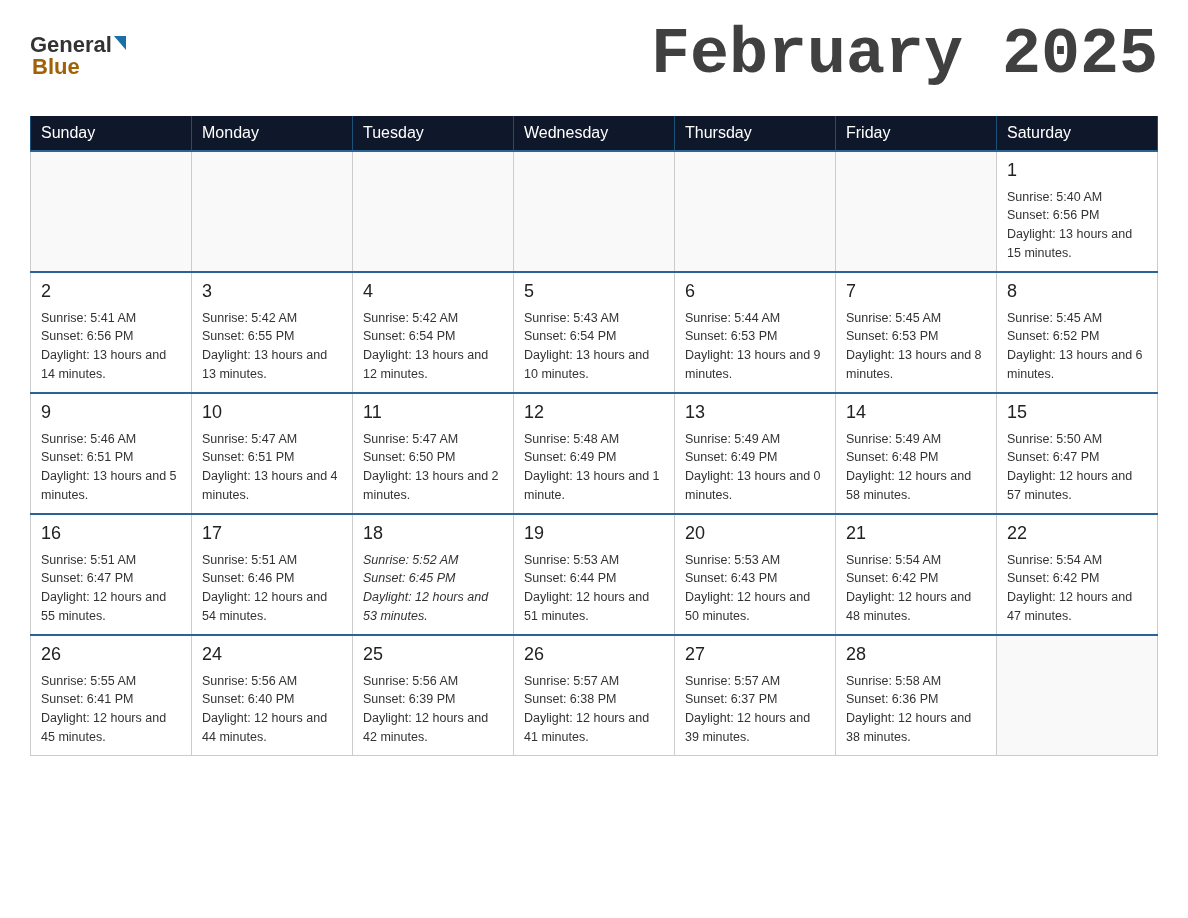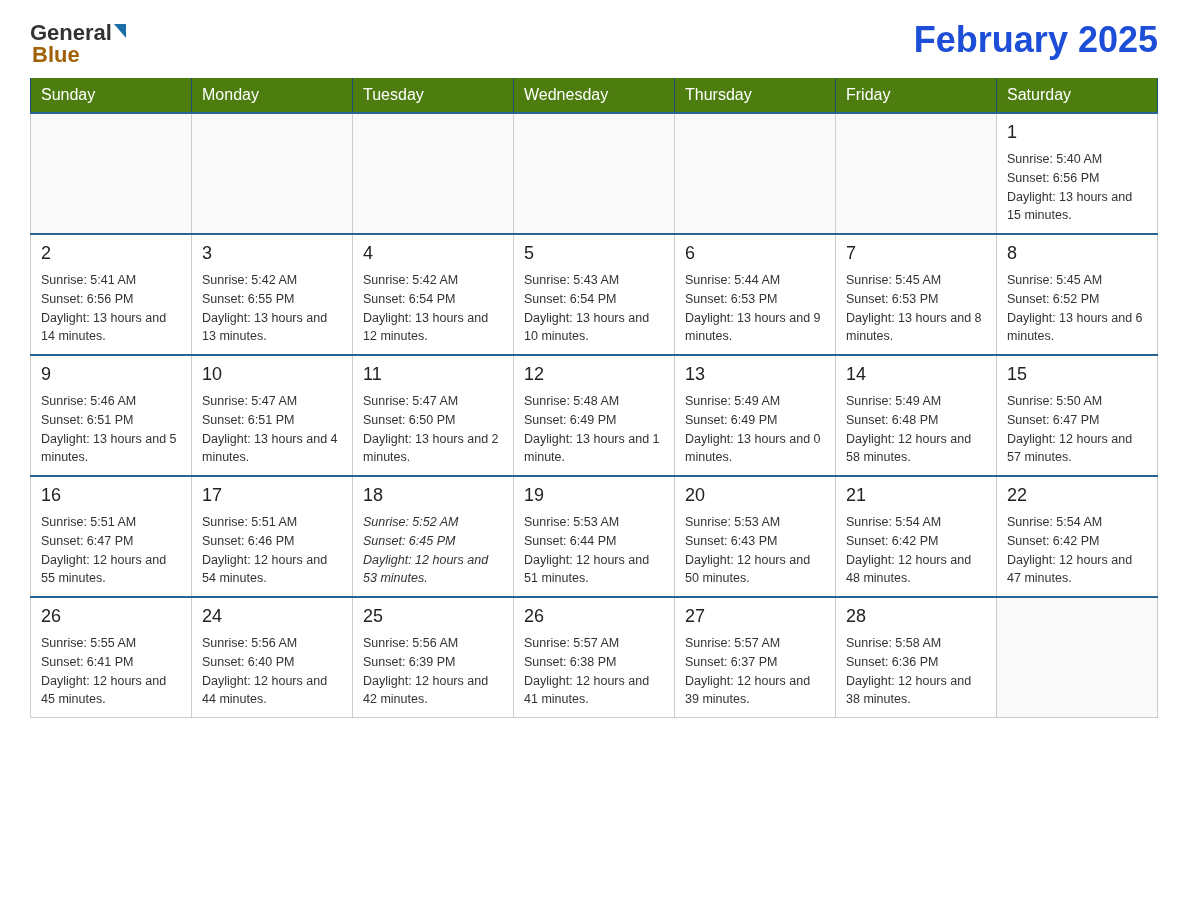--- a/index.html
+++ b/index.html
@@ -6,22 +6,22 @@
     body {
       font-family: Arial, sans-serif;
       background: #fff;
       padding: 20px 30px;
       width: 1188px;
       min-height: 918px;
     }
     .header {
       display: flex;
       justify-content: space-between;
-      align-items: flex-start;
-      margin-bottom: 10px;
+      align-items: center;
+      margin-bottom: 24px;
       gap: 32px;
     }
     .logo {
       display: flex;
       flex-direction: column;
       align-items: flex-start;
     }
     .logo-general {
       font-size: 22px;
       font-weight: bold;
@@ -43,37 +43,38 @@
       font-size: 22px;
       font-weight: bold;
       color: #a16207;
       margin-top: -4px;
       padding-left: 2px;
     }
     .title-block {
       text-align: right;
     }
     .calendar-title {
-      font-size: 36px;
+      font-size: 65px;
       font-weight: bold;
-      color: #1d4ed8;
+      color: #404040;
       line-height: 1.1;
+      font-family: Liberation Mono, monospace;
     }
     .calendar-subtitle {
       font-size: 22px;
       color: #444;
       margin-top: 4px;
     }
     .calendar {
       width: 100%;
       border-collapse: collapse;
       margin-top: 10px;
     }
     .calendar th {
-      background-color: #4d7c0f;
+      background-color: #0f172a;
       color: #fff;
       font-size: 16px;
       font-weight: normal;
       padding: 8px 10px;
       text-align: left;
       border: 1px solid #1a4f78;
     }
     .calendar td {
       vertical-align: top;
       border: 1px solid #ccc;

